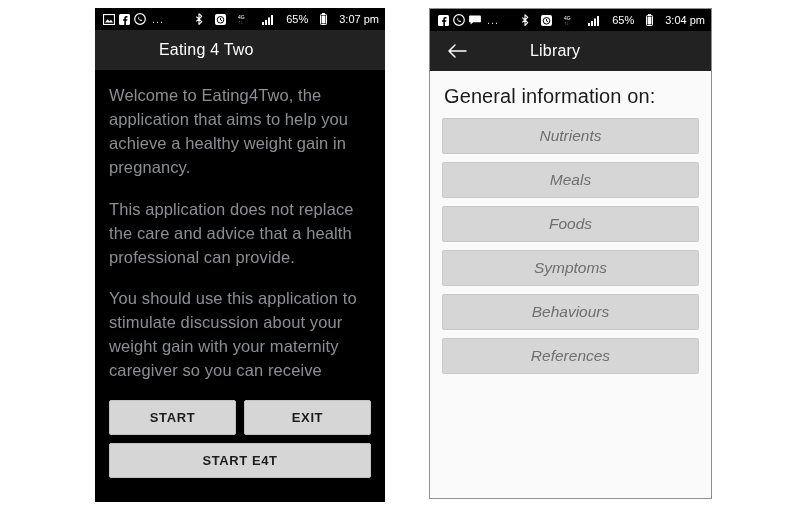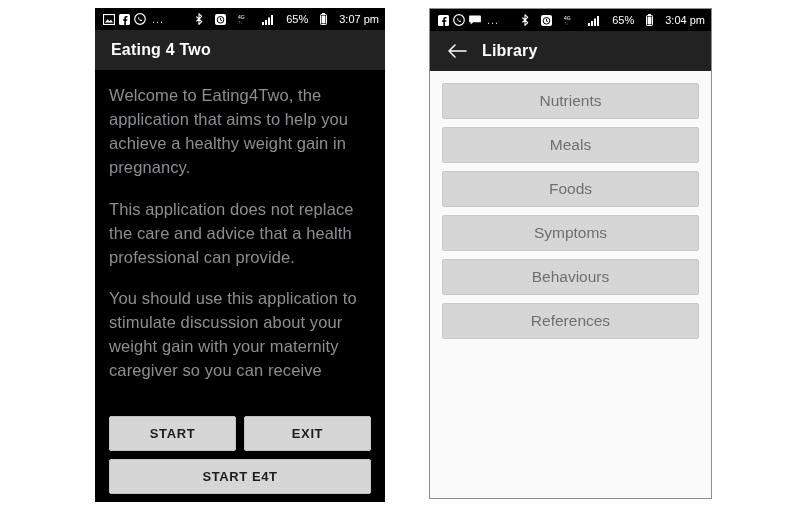--- a/index.html
+++ b/index.html
@@ -85,22 +85,23 @@
     height: 40px;
     background: #222222;
     display: flex;
     align-items: center;
     padding: 0 16px;
     box-sizing: border-box;
   }
   .app-bar-title {
     color: #ffffff;
     font-size: 16px;
-    font-weight: bold;
+    font-weight: normal;
     letter-spacing: 0.2px;
+    margin-left: 48px;
   }
   .back-arrow {
     width: 22px;
     height: 22px;
     margin-right: 14px;
     flex: 0 0 auto;
     display: inline-flex;
     align-items: center;
     justify-content: center;
     cursor: pointer;
@@ -121,21 +122,21 @@
     margin: 0 0 18px 0;
     letter-spacing: 0.1px;
   }
   .intro-para.last { margin-bottom: 16px; }
 
   
   .btn-area {
     position: absolute;
     left: 14px;
     right: 14px;
-    bottom: 8px;
+    bottom: 24px;
   }
   .btn-row {
     display: flex;
     gap: 8px;
     margin-bottom: 8px;
   }
   .mbtn {
     background: #d6d6d6;
     border: 1px solid #c2c2c2;
     border-radius: 2px;
@@ -172,20 +173,21 @@
     border: 1px solid #c9c9c9;
     border-radius: 2px;
     color: #6f6f6f;
     font-size: 15.5px;
     text-align: center;
     padding: 8px 4px;
     margin-bottom: 8px;
     cursor: pointer;
     box-sizing: border-box;
     font-family: "Liberation Sans", sans-serif;
+    font-style: italic;
   }
 </style>
 </head>
 <body>
 
 <div class="canvas">
 
   <div class="phone" id="phone-left">
 
     <div class="status-bar">
@@ -333,20 +335,21 @@
     <div class="app-bar">
       <span class="back-arrow">
         <svg width="20" height="16" viewBox="0 0 20 16">
             <path d="M19 8 H2 M8 2 L2 8 L8 14" fill="none" stroke="#ffffff" stroke-width="1.5" stroke-linecap="round" stroke-linejoin="round"></path>
           </svg>
       </span>
       <span class="app-bar-title">Library</span>
     </div>
 
     <div class="body-right">
+      <div class="section-heading">General information on:</div>
       <button class="lib-btn">Nutrients</button>
       <button class="lib-btn">Meals</button>
       <button class="lib-btn">Foods</button>
       <button class="lib-btn">Symptoms</button>
       <button class="lib-btn">Behaviours</button>
       <button class="lib-btn">References</button>
     </div>
   </div>
 
 </div>

